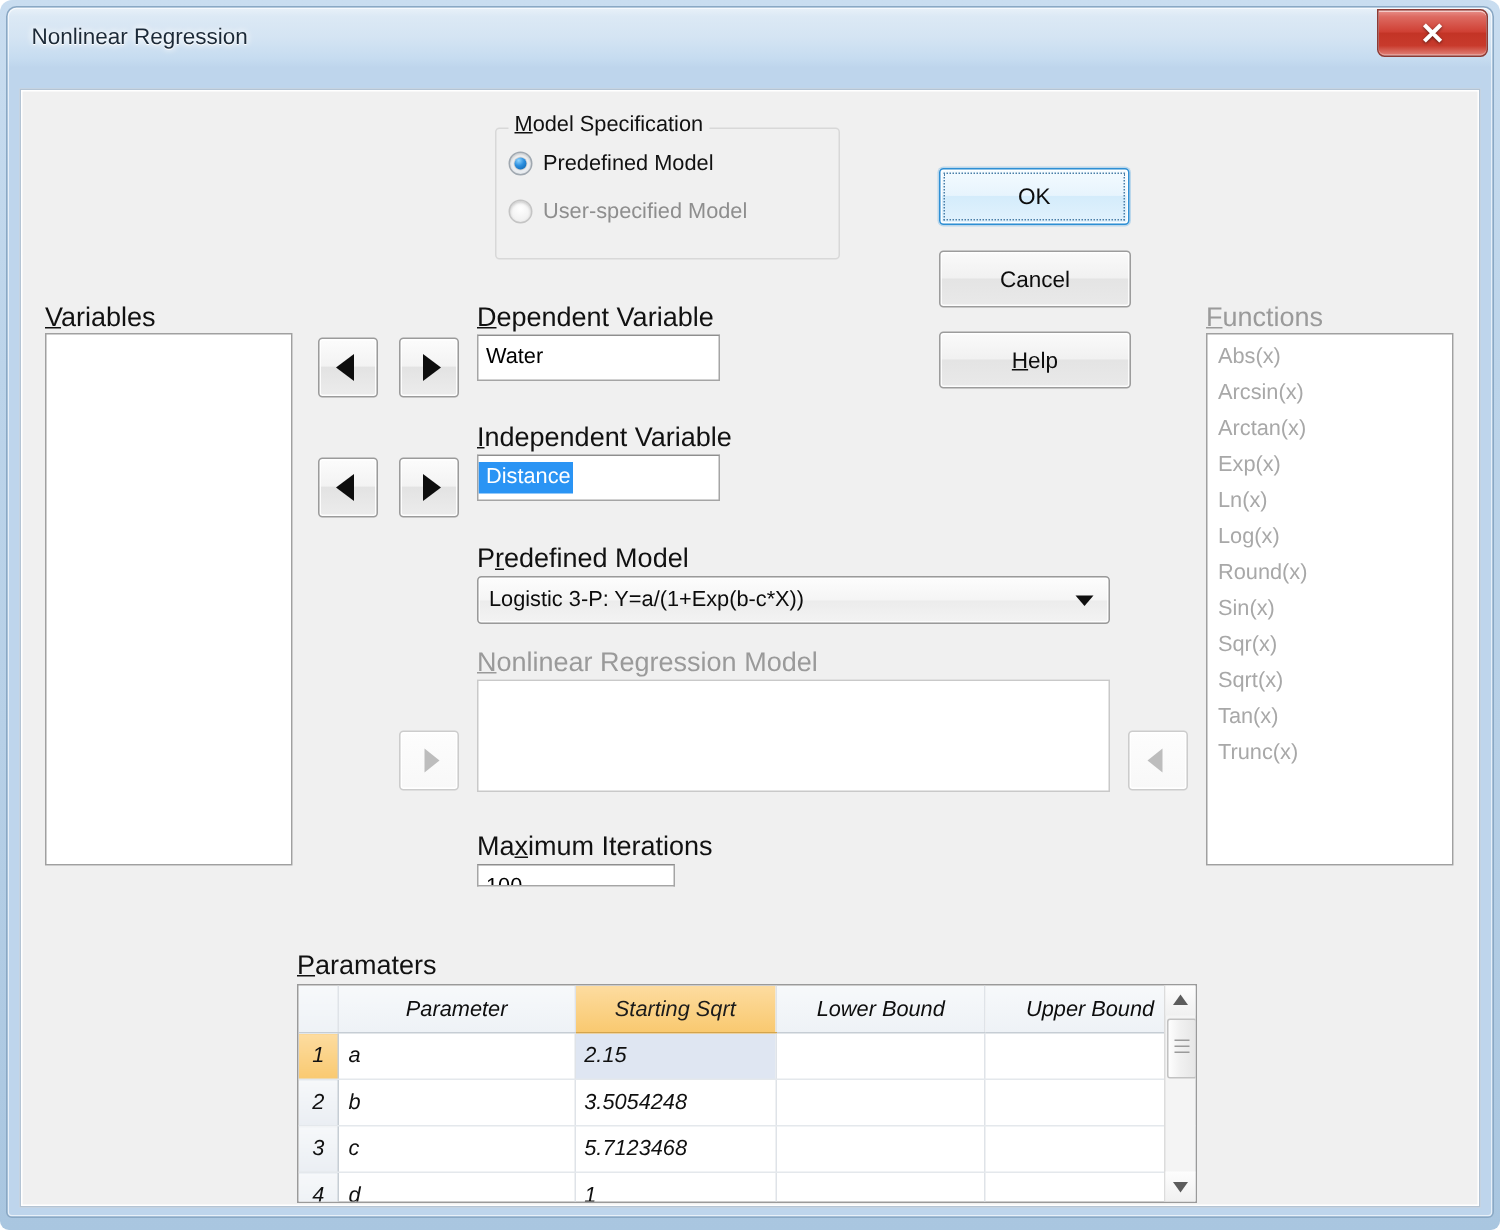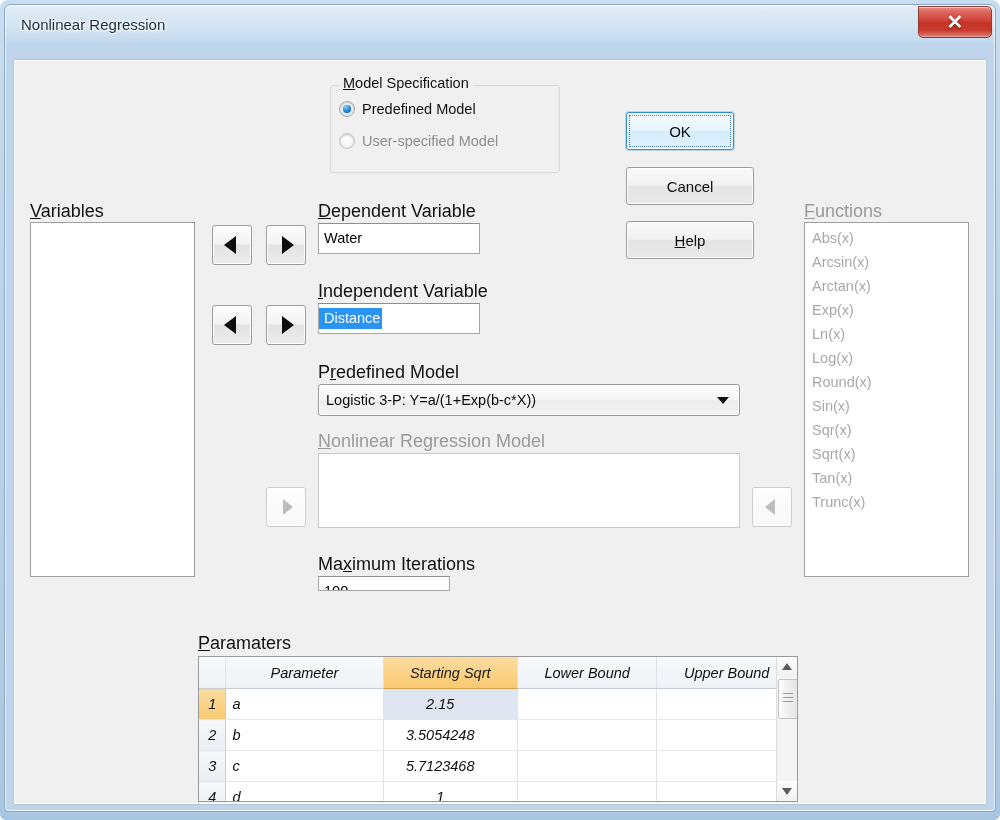--- a/index.html
+++ b/index.html
@@ -320,21 +320,21 @@
   #grid td.rowhdr {
     background: linear-gradient(180deg,#f6f8fa 0%,#eaeef3 100%);
     text-align: center;
     padding: 0;
     color: #121212;
     border-right: 1px solid #c6cdd4;
   }
   #grid td.rowhdr.hl {
     background: linear-gradient(180deg,#fddca0 0%,#f9c970 100%);
   }
-  #grid td.num { text-align: center; padding-right: 26px; }
+  #grid td.num { text-align: left; padding-right: 26px; }
   #grid td.active { background: #dfe6f2; }
 
   
   #grid-scroll {
     position: absolute;
     right: 0; top: 0;
     bottom: 0;
     width: 20px;
     background: #f4f4f4;
     border-left: 1px solid #dcdcdc;
@@ -394,21 +394,21 @@
           <span class="radio checked"></span>
           <span class="rlabel">Predefined Model</span>
         </div>
 
         <div class="radio-row dis" style="left:8px; top:47px;">
           <span class="radio dis"></span>
           <span class="rlabel">User-specified Model</span>
         </div>
       </div>
 
-      <div class="btn default" style="left:612px; top:52px; width:108px; height:38px;">
+      <div class="btn default" style="left:612px; top:52px; width:127px; height:38px;">
         <span class="focusring"></span>
         <span>OK</span>
       </div>
       <div class="btn" style="left:612px; top:107px; width:128px; height:38px;">
         <span>Cancel</span>
       </div>
       <div class="btn" style="left:612px; top:161px; width:128px; height:38px;">
         <span><span class="acc">H</span>elp</span>
       </div>
 

